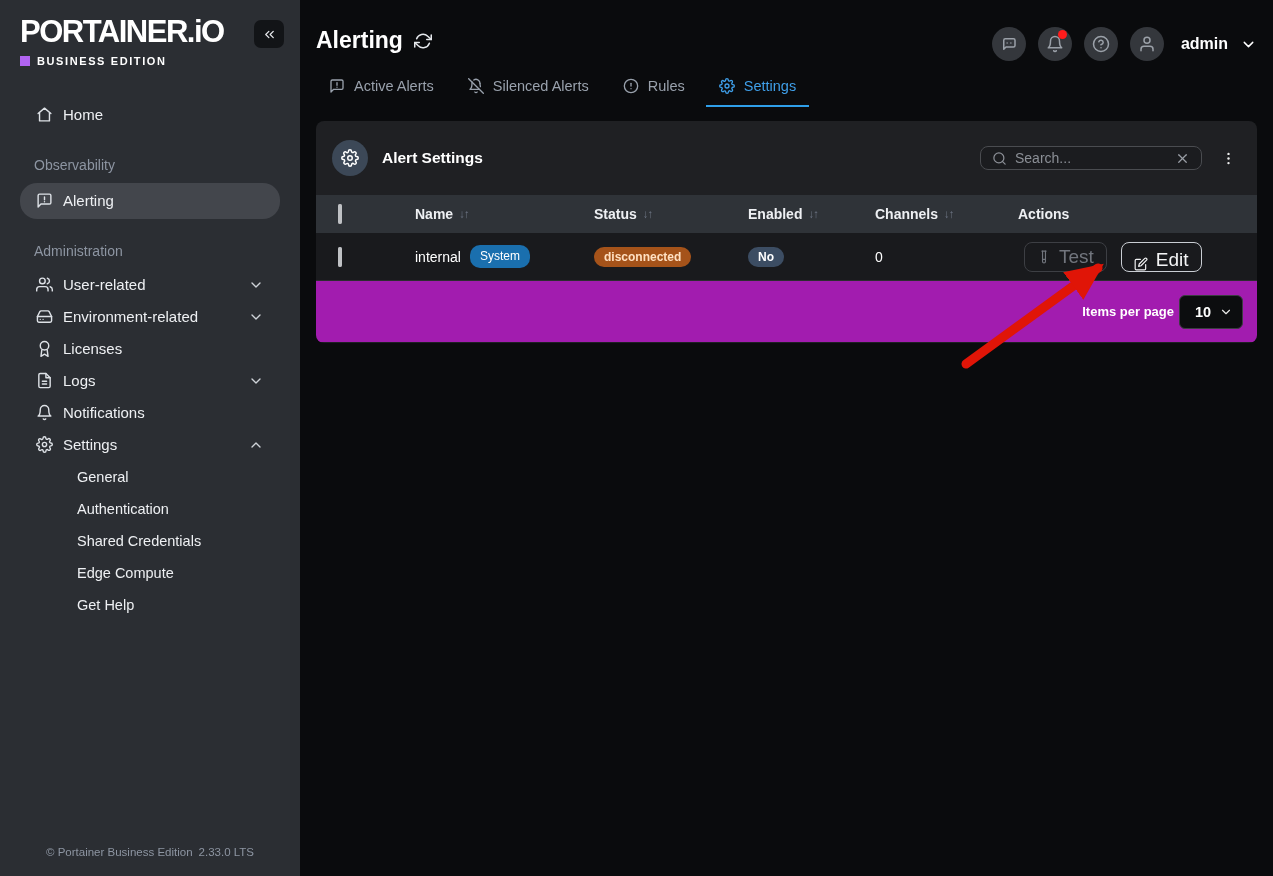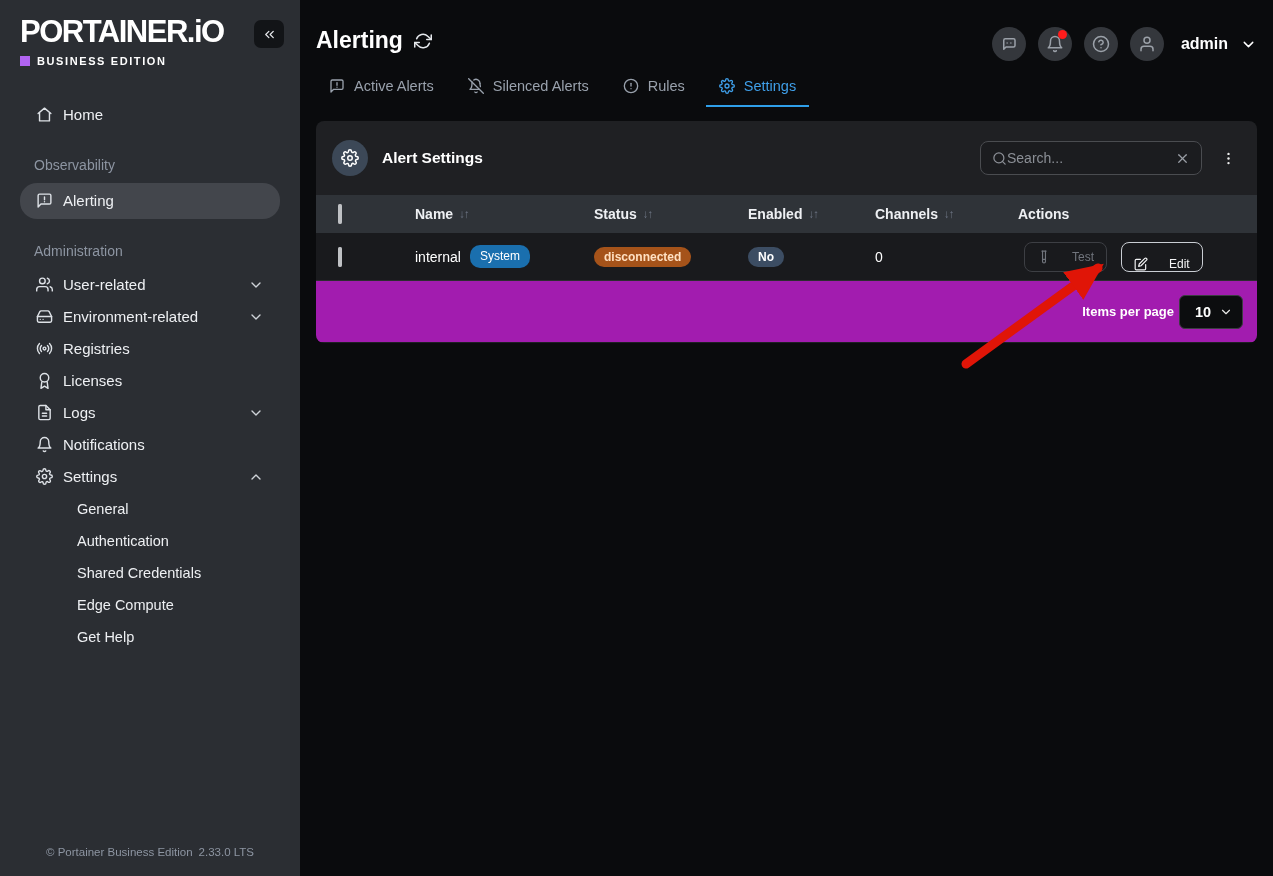--- a/index.html
+++ b/index.html
@@ -46,40 +46,40 @@
   .tab svg { width:16px; height:16px; }
   .tab.active { color:#3f9fe9; }
   .tab.active::after { content:""; position:absolute; left:0; right:0; bottom:0; height:2px; background:#2f9fe9; }
 
   
   .card { position:absolute; left:16px; top:121px; width:941px; height:222px; background:#1f2023; border-radius:8px; overflow:hidden; }
   .card-header { height:74px; display:flex; align-items:center; padding:0 16px; }
   .gear-circle { width:36px; height:36px; border-radius:50%; background:#3c4857; color:#ffffff; display:flex; align-items:center; justify-content:center; }
   .gear-circle svg { width:18px; height:18px; }
   .card-title { margin-left:14px; font-size:15.5px; font-weight:700; color:#ffffff; }
-  .search-wrap { margin-left:auto; width:222px; height:34px; border:1px solid #4a4c50; border-radius:8px; background:#1b1c1f; display:flex; align-items:center; padding:0 11px; gap:0; color:#8b8f96; }
+  .search-wrap { margin-left:auto; width:222px; height:24px; border:1px solid #4a4c50; border-radius:8px; background:#1b1c1f; display:flex; align-items:center; padding:0 11px; gap:8px; color:#8b8f96; }
   .search-wrap svg { width:15px; height:15px; flex:0 0 auto; }
   .search-input { flex:1; min-width:0; background:transparent; border:none; outline:none; color:#e8e8e8; font-size:14px; }
   .search-input::placeholder { color:#8b8f96; }
   .clear-x { cursor:pointer; color:#9a9ea6; display:flex; }
   .kebab-btn { margin-left:13px; width:26px; display:flex; justify-content:center; color:#ececec; cursor:pointer; }
 
   .grid-row { display:grid; grid-template-columns:77px 179px 154px 127px 143px auto; align-items:center; padding-left:22px; }
   .thead { height:38px; background:#2f3338; color:#eef0f3; font-size:14px; font-weight:700; }
   .th { display:flex; align-items:center; gap:6px; cursor:pointer; }
   .sort { color:#6e7685; font-size:11.5px; font-weight:400; letter-spacing:-1px; }
   .trow { height:48px; background:#191a1d; border-bottom:1px solid #2c2d30; color:#ffffff; font-size:14px; }
   .checkbox { width:16px; height:16px; border-radius:4px; background:#8f9094; border:2px solid #bfc1c4; cursor:pointer; }
   .name-cell { display:flex; align-items:center; gap:9px; }
   .badge { border-radius:10px; padding:3px 10px; font-size:12px; line-height:1.35; }
   .badge-system { background:#1a6fae; color:#ffffff; }
   .badge-disconnected { background:#a5531a; color:#ffe0c2; font-weight:600; }
   .badge-no { background:#3c4d63; color:#ffffff; font-weight:600; }
   .actions-cell { display:flex; gap:14px; padding-left:6px; }
-  .btn { height:30px; border-radius:8px; padding:0 12px; display:flex; align-items:center; gap:21px; background:transparent; font-size:12px; font-family:inherit; cursor:pointer; }
+  .btn { height:30px; border-radius:8px; padding:0 12px; display:flex; align-items:center; gap:8px; background:transparent; font-size:19px; font-family:inherit; cursor:pointer; }
   .btn svg { width:14px; height:14px; }
   .btn-test { border:1px solid #3d3f44; color:#71757d; }
   .btn-edit { border:1px solid #c9cdd3; color:#f4f5f6;align-items:flex-end; }
   .card-footer { height:61px; display:flex; align-items:center; justify-content:flex-end; gap:5px; padding-right:14px; background:#a21caf; }
   .ipp-label { color:#ffffff; font-size:13px; font-weight:600; }
   .ipp-select { width:64px; height:34px; background:#0c0d0f; border:1px solid #3b3d41; border-radius:6px; display:flex; align-items:center; justify-content:space-between; padding:0 9px 0 15px; color:#ffffff; font-size:14.5px; font-weight:600; cursor:pointer; }
   .ipp-select svg { width:14px; height:14px; color:#e8e8e8; }
 
   .arrow-overlay { position:absolute; left:940px; top:240px; pointer-events:none; }
   svg.ic { fill:none; stroke:currentColor; stroke-width:2; stroke-linecap:round; stroke-linejoin:round; }
@@ -157,32 +157,20 @@
               <line x1="6" y1="16" x2="6.01" y2="16"></line>
               <line x1="10" y1="16" x2="10.01" y2="16"></line>
             </svg>
           </span>
         <span>Environment-related</span>
         <span class="chev">
             <svg class="ic" viewBox="0 0 24 24" width="16" height="16">
               <polyline points="6 9 12 15 18 9"></polyline>
             </svg>
           </span>
-      </div>
-      <div class="nav-item">
-        <span class="licon">
-            <svg class="ic" viewBox="0 0 24 24" width="17" height="17">
-              <circle cx="12" cy="12" r="2"></circle>
-              <path d="M16.24 7.76a6 6 0 0 1 0 8.49"></path>
-              <path d="M7.76 16.24a6 6 0 0 1 0-8.49"></path>
-              <path d="M19.07 4.93a10 10 0 0 1 0 14.14"></path>
-              <path d="M4.93 19.07a10 10 0 0 1 0-14.14"></path>
-            </svg>
-          </span>
-        <span>Registries</span>
       </div>
       <div class="nav-item">
         <span class="licon">
             <svg class="ic" viewBox="0 0 24 24" width="17" height="17">
               <circle cx="12" cy="8" r="6"></circle>
               <path d="M8.21 13.89 7 23l5-3 5 3-1.21-9.12"></path>
             </svg>
           </span>
         <span>Licenses</span>
       </div>

